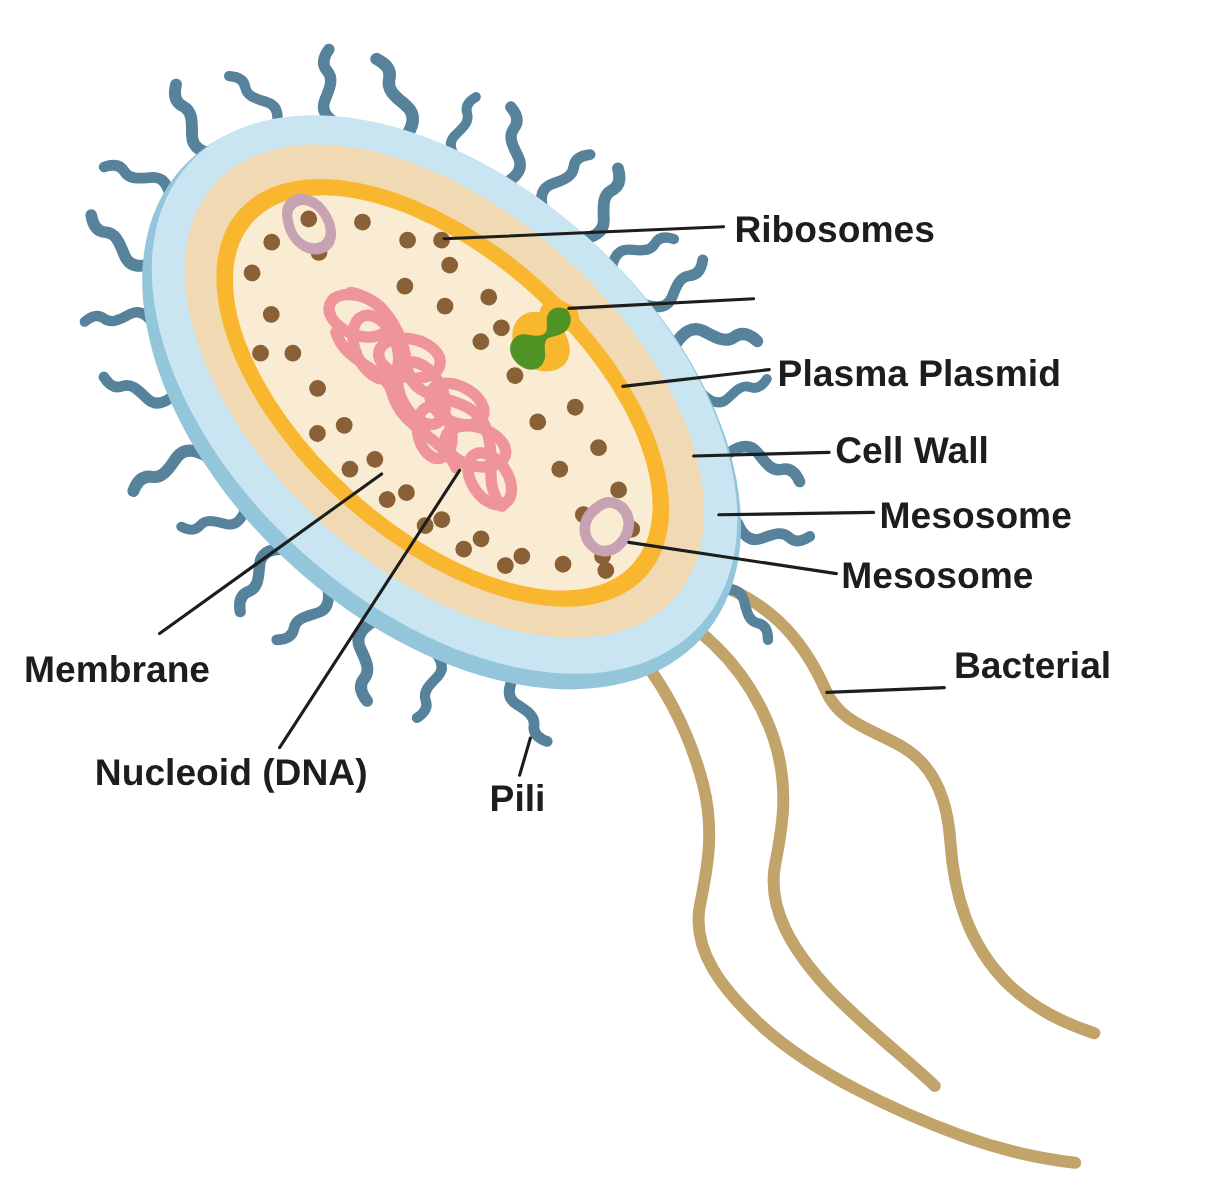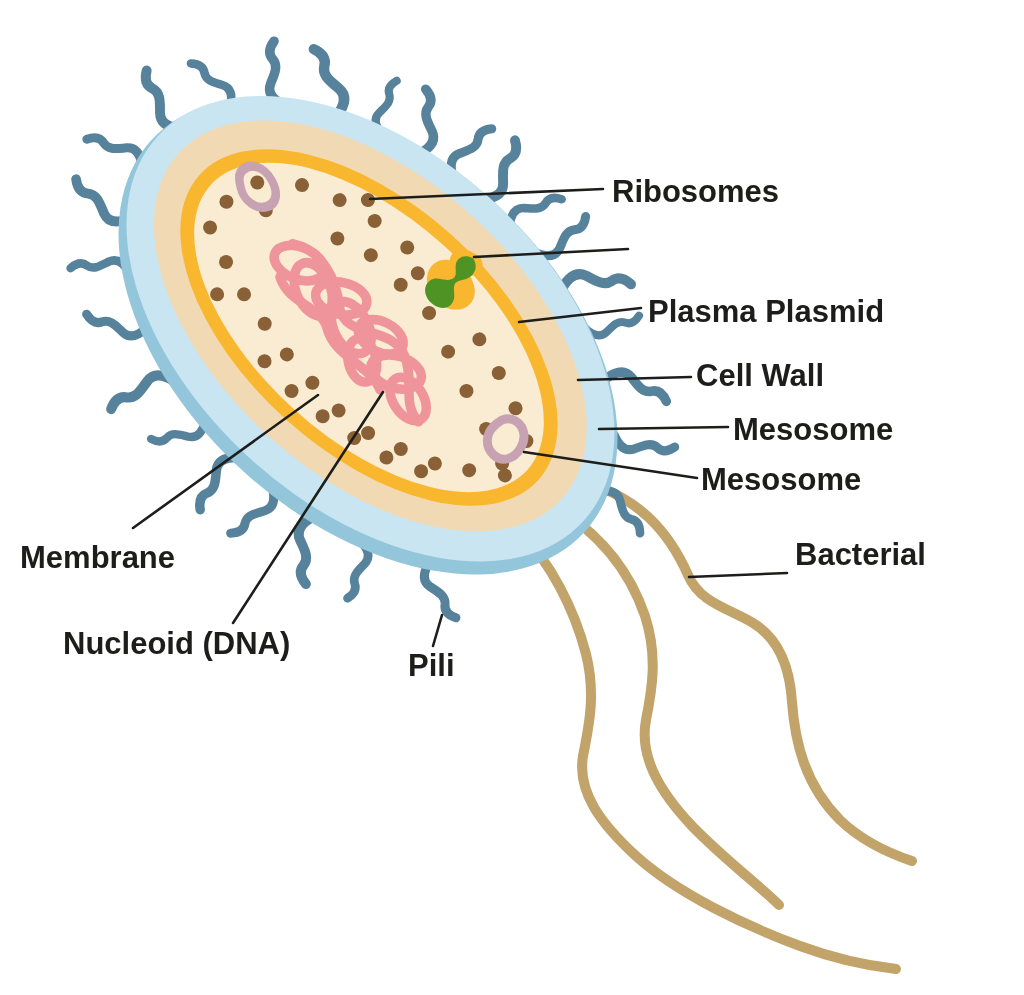--- a/index.html
+++ b/index.html
@@ -168,16 +168,16 @@
 
   <div class="label" style="left:612px;top:174px">Ribosomes</div>
   <div class="label" style="left:648px;top:294px">Plasma Plasmid</div>
   <div class="label" style="left:696px;top:358px">Cell Wall</div>
   <div class="label" style="left:733px;top:412px">Mesosome</div>
   <div class="label" style="left:701px;top:462px">Mesosome</div>
   <div class="label" style="left:795px;top:533px;line-height:44px">
     <div>Bacterial</div>
   </div>
   <div class="label" style="left:20px;top:540px">Membrane</div>
-  <div class="label" style="left:63px;top:626px">Nucleoid (DNA)</div>
+  <div class="label" style="left:79px;top:626px">Nucleoid (DNA)</div>
   <div class="label" style="left:408px;top:648px">Pili</div>
 
 </div>
 
 </body></html>

